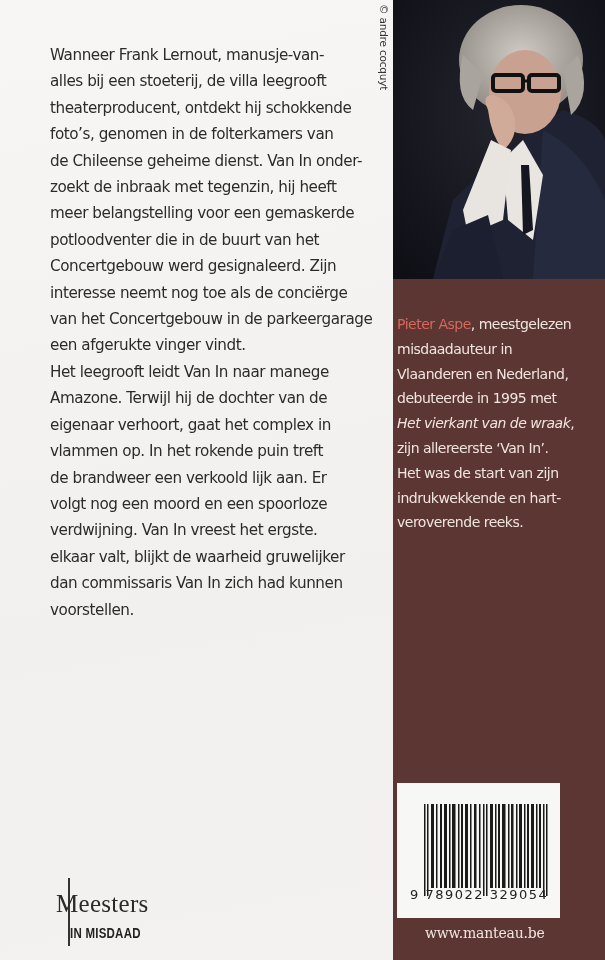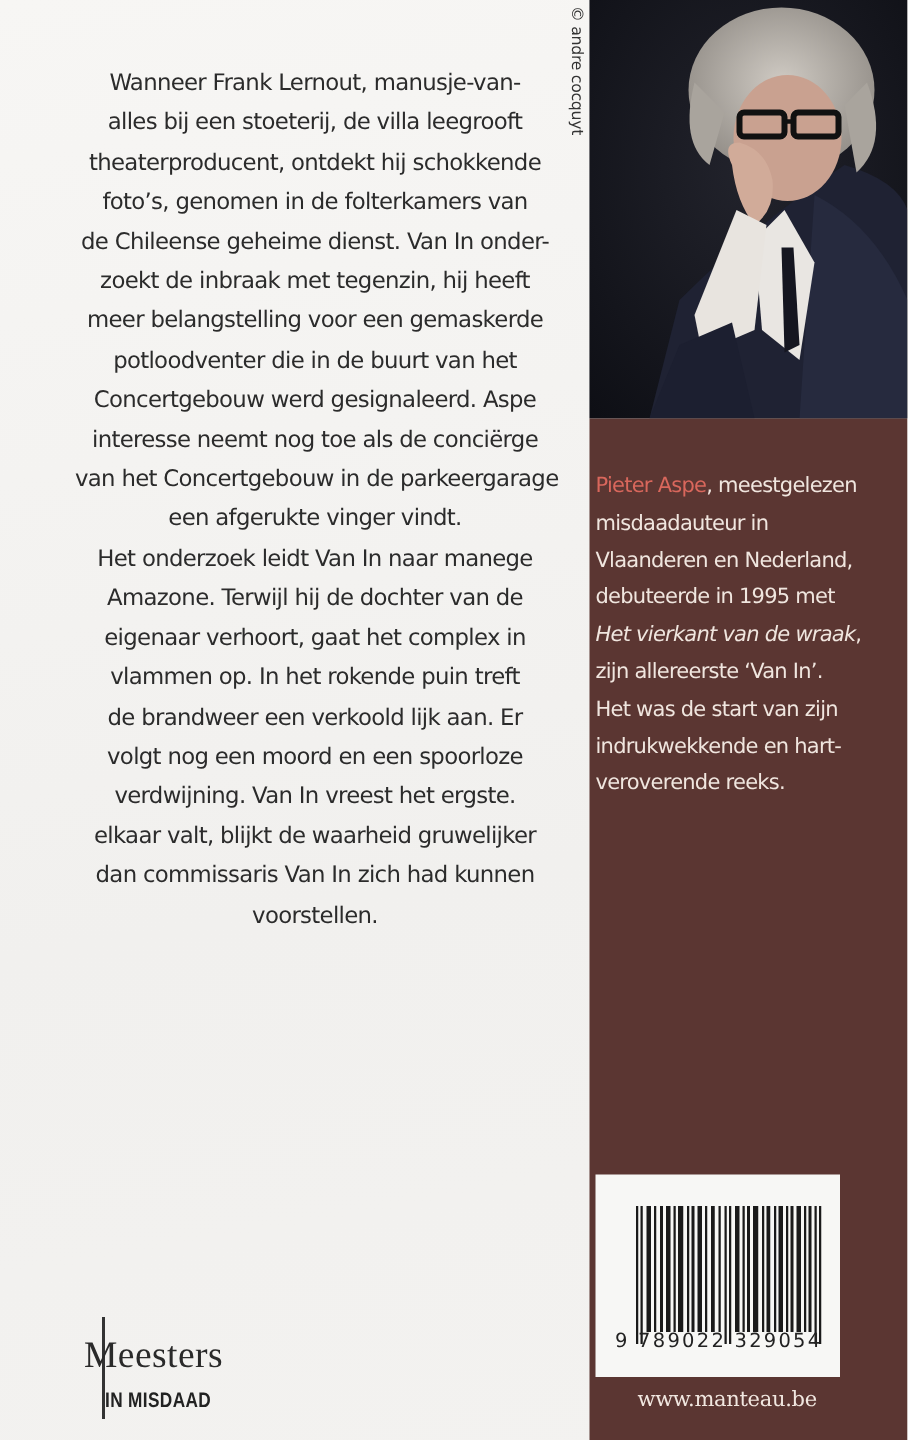--- a/index.html
+++ b/index.html
@@ -1,20 +1,20 @@
 <!DOCTYPE html>
 <html><head>
 <meta charset="utf-8">
 <style>
   html,body{margin:0;padding:0;}
   body{width:605px;height:960px;position:relative;overflow:hidden;background:#f4f3f1;font-family:"Liberation Sans",sans-serif;}
   .page{position:absolute;inset:0;background:linear-gradient(170deg,#f7f6f4 0%,#f1f0ee 60%,#f3f2f0 100%);}
   .blurb{position:absolute;left:50px;top:42px;width:320px;font-family:"DejaVu Sans",sans-serif;font-size:15.2px;line-height:26.4px;color:#2b2b2b;letter-spacing:-0.45px;}
   .blurb p{margin:0;}
-  .blurb .line{display:block;white-space:nowrap;text-align:center;}
+  .blurb .line{display:block;white-space:nowrap;}
   .credit{position:absolute;left:377px;top:4px;width:14px;height:90px;}
   .credit span{position:absolute;left:0;top:0;transform-origin:0 0;transform:translate(13px,0) rotate(90deg);white-space:nowrap;font-size:10.5px;color:#333;font-family:"DejaVu Sans",sans-serif;letter-spacing:-0.2px;}
   .photo{position:absolute;left:393px;top:0;width:212px;height:279px;background:#14151c;overflow:hidden;}
   .panel{position:absolute;left:393px;top:279px;width:212px;height:681px;background:#5b3632;}
   .bio{position:absolute;left:397px;top:312px;width:206px;font-family:"DejaVu Sans",sans-serif;font-size:14px;line-height:24.8px;color:#f0e6df;letter-spacing:-0.5px;}
   .bio .line{display:block;white-space:nowrap;}
   .bio .name{color:#d9675c;}
   .bio em{font-style:italic;}
   .barcode-box{position:absolute;left:397px;top:783px;width:163px;height:135px;background:#f7f7f5;}
   .bars{position:absolute;left:27px;top:21px;width:124px;height:92px;}
@@ -33,27 +33,27 @@
   <div class="blurb">
     <p>
       <span class="line">Wanneer Frank Lernout, manusje-van-</span>
       <span class="line">alles bij een stoeterij, de villa leegrooft</span>
       <span class="line">theaterproducent, ontdekt hij schokkende</span>
       <span class="line">foto’s, genomen in de folterkamers van</span>
       <span class="line">de Chileense geheime dienst. Van In onder-</span>
       <span class="line">zoekt de inbraak met tegenzin, hij heeft</span>
       <span class="line">meer belangstelling voor een gemaskerde</span>
       <span class="line">potloodventer die in de buurt van het</span>
-      <span class="line">Concertgebouw werd gesignaleerd. Aspe</span>
+      <span class="line">Concertgebouw werd gesignaleerd. Zijn</span>
       <span class="line">interesse neemt nog toe als de conciërge</span>
       <span class="line">van het Concertgebouw in de parkeergarage</span>
       <span class="line">een afgerukte vinger vindt.</span>
     </p>
     <p>
-      <span class="line">Het onderzoek leidt Van In naar manege</span>
+      <span class="line">Het leegrooft leidt Van In naar manege</span>
       <span class="line">Amazone. Terwijl hij de dochter van de</span>
       <span class="line">eigenaar verhoort, gaat het complex in</span>
       <span class="line">vlammen op. In het rokende puin treft</span>
       <span class="line">de brandweer een verkoold lijk aan. Er</span>
       <span class="line">volgt nog een moord en een spoorloze</span>
       <span class="line">verdwijning. Van In vreest het ergste.</span>
       <span class="line">elkaar valt, blijkt de waarheid gruwelijker</span>
       <span class="line">dan commissaris Van In zich had kunnen</span>
       <span class="line">voorstellen.</span>
     </p>

